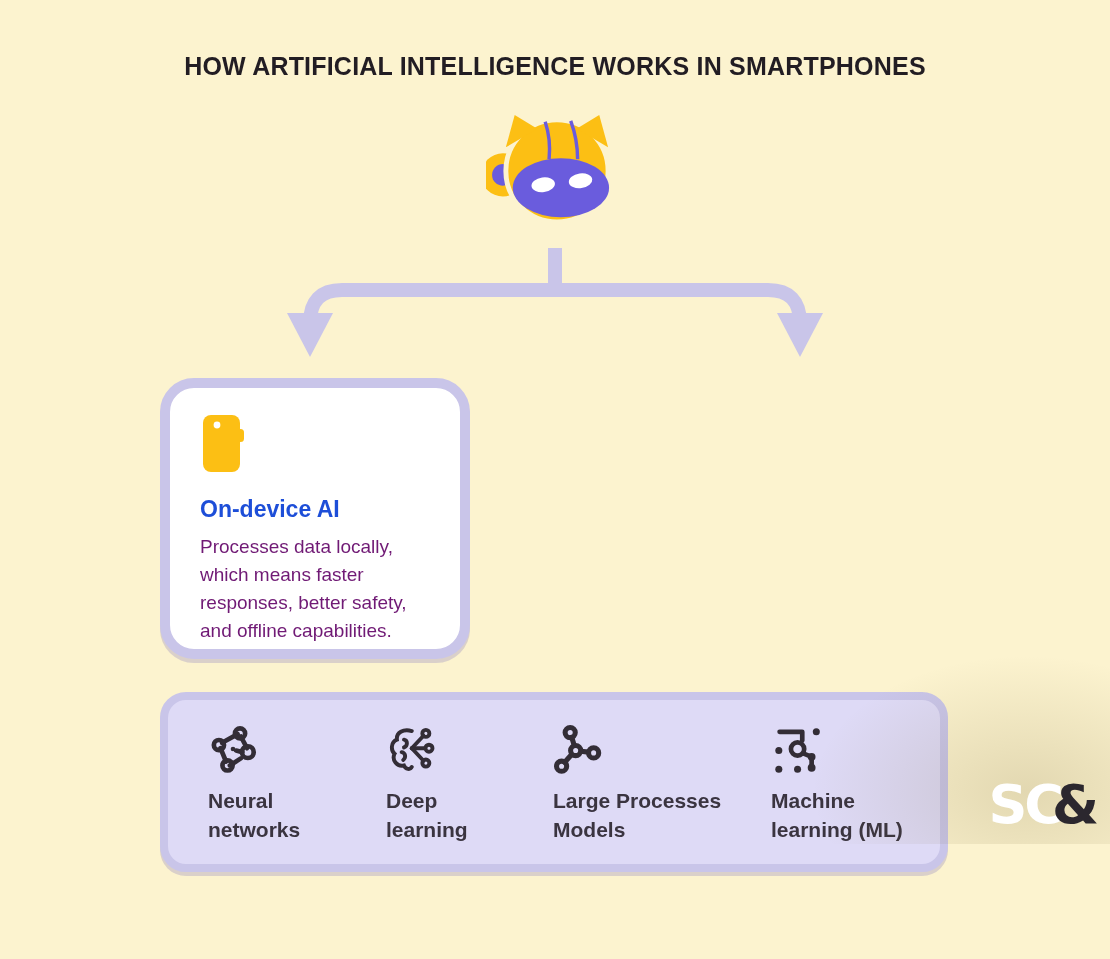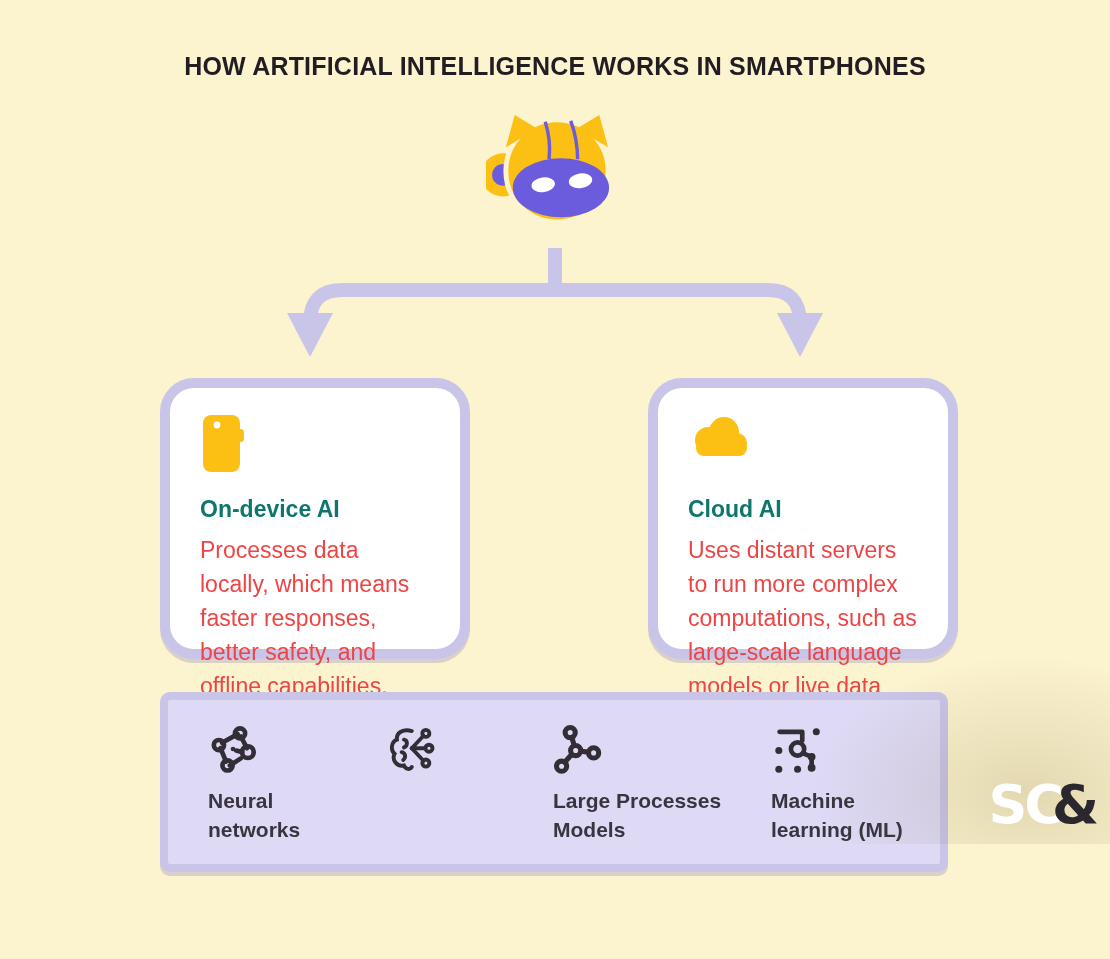--- a/index.html
+++ b/index.html
@@ -38,36 +38,36 @@
     box-shadow: 0 4px 0 rgba(130, 120, 190, 0.28);
     padding: 26px 28px 0 30px;
   }
   .card.left  { left: 160px; }
   .card.right { left: 648px; }
   .card-icon { height: 60px; display: flex; align-items: flex-start; }
   .card-title {
     margin-top: 22px;
     font-size: 23px;
     font-weight: 800;
-    color: #0f766e;
+    color: #1d4ed8;
   }
   .card-desc {
     margin-top: 10px;
-    font-size: 23px;
+    font-size: 19px;
     line-height: 1.48;
-    color: #ef4444;
+    color: #701a75;
   }
 
   .panel {
     position: absolute;
     left: 160px; top: 692px;
     width: 788px; height: 180px;
     background: #DEDAF6;
     border: 8px solid #C9C5E9;
-    border-radius: 10px;
+    border-radius: 26px;
     box-shadow: 0 4px 0 rgba(130, 120, 190, 0.28);
     display: grid;
     grid-template-columns: 178px 167px 218px 1fr;
     padding: 24px 10px 0 40px;
   }
   .tech-item { display: flex; flex-direction: column; align-items: flex-start; }
   .tech-icon { height: 50px; }
   .tech-label {
     margin-top: 12px;
     font-size: 21px;
@@ -139,32 +139,20 @@
       <svg width="46" height="60" viewBox="0 0 46 60" aria-hidden="true">
         <rect x="37" y="15" width="7" height="13" rx="3.5" fill="#FCBF14"></rect>
         <rect x="3" y="1" width="37" height="57" rx="8" fill="#FCBF14"></rect>
         <circle cx="17" cy="11" r="3.4" fill="#FFFFFF"></circle>
       </svg>
     </div>
     <div class="card-title">On-device AI</div>
     <div class="card-desc">Processes data locally, which means faster responses, better safety, and offline capabilities.</div>
   </div>
 
-  <div class="card right">
-    <div class="card-icon">
-      <svg width="64" height="44" viewBox="0 0 64 44" aria-hidden="true">
-        <circle cx="20" cy="26" r="13" fill="#FCBF14"></circle>
-        <circle cx="36" cy="18" r="15" fill="#FCBF14"></circle>
-        <circle cx="49" cy="29" r="10" fill="#FCBF14"></circle>
-        <rect x="8" y="26" width="51" height="16" rx="8" fill="#FCBF14"></rect>
-      </svg>
-    </div>
-    <div class="card-title">Cloud AI</div>
-    <div class="card-desc">Uses distant servers to run more complex computations, such as large-scale language models or live data analytics.</div>
-  </div>
 
   <div class="panel">
 
     <div class="tech-item">
       <div class="tech-icon">
         <svg width="50" height="50" viewBox="0 0 64 64" aria-hidden="true" fill="none" stroke="#332D36" stroke-width="6" stroke-linecap="round">
           <path d="M18,24 L38,13"></path>
           <path d="M42,16 L50,31"></path>
           <path d="M16,31 L23,48"></path>
           <path d="M28,53 L42,44"></path>
@@ -186,20 +174,21 @@
           <path d="M23,20 C28,21 28,28 23,30"></path>
           <path d="M20,36 C25,37 26,43 22,46"></path>
           <path d="M33,31 L48,15"></path>
           <path d="M33,31 L49,31"></path>
           <path d="M33,31 L48,47"></path>
           <circle cx="51" cy="12" r="4.5"></circle>
           <circle cx="55" cy="31" r="4.5"></circle>
           <circle cx="51" cy="50" r="4.5"></circle>
         </svg>
       </div>
+      <div class="tech-label w2">Deep learning</div>
     </div>
 
     <div class="tech-item">
       <div class="tech-icon">
         <svg width="50" height="50" viewBox="0 0 64 64" aria-hidden="true" fill="none" stroke="#332D36" stroke-width="6.5" stroke-linecap="round">
           <path d="M24,17 L27,27"></path>
           <path d="M36,35 L45,36"></path>
           <path d="M23,40 L15,49"></path>
           <circle cx="22" cy="11" r="6.5"></circle>
           <circle cx="29" cy="34" r="6.5"></circle>

